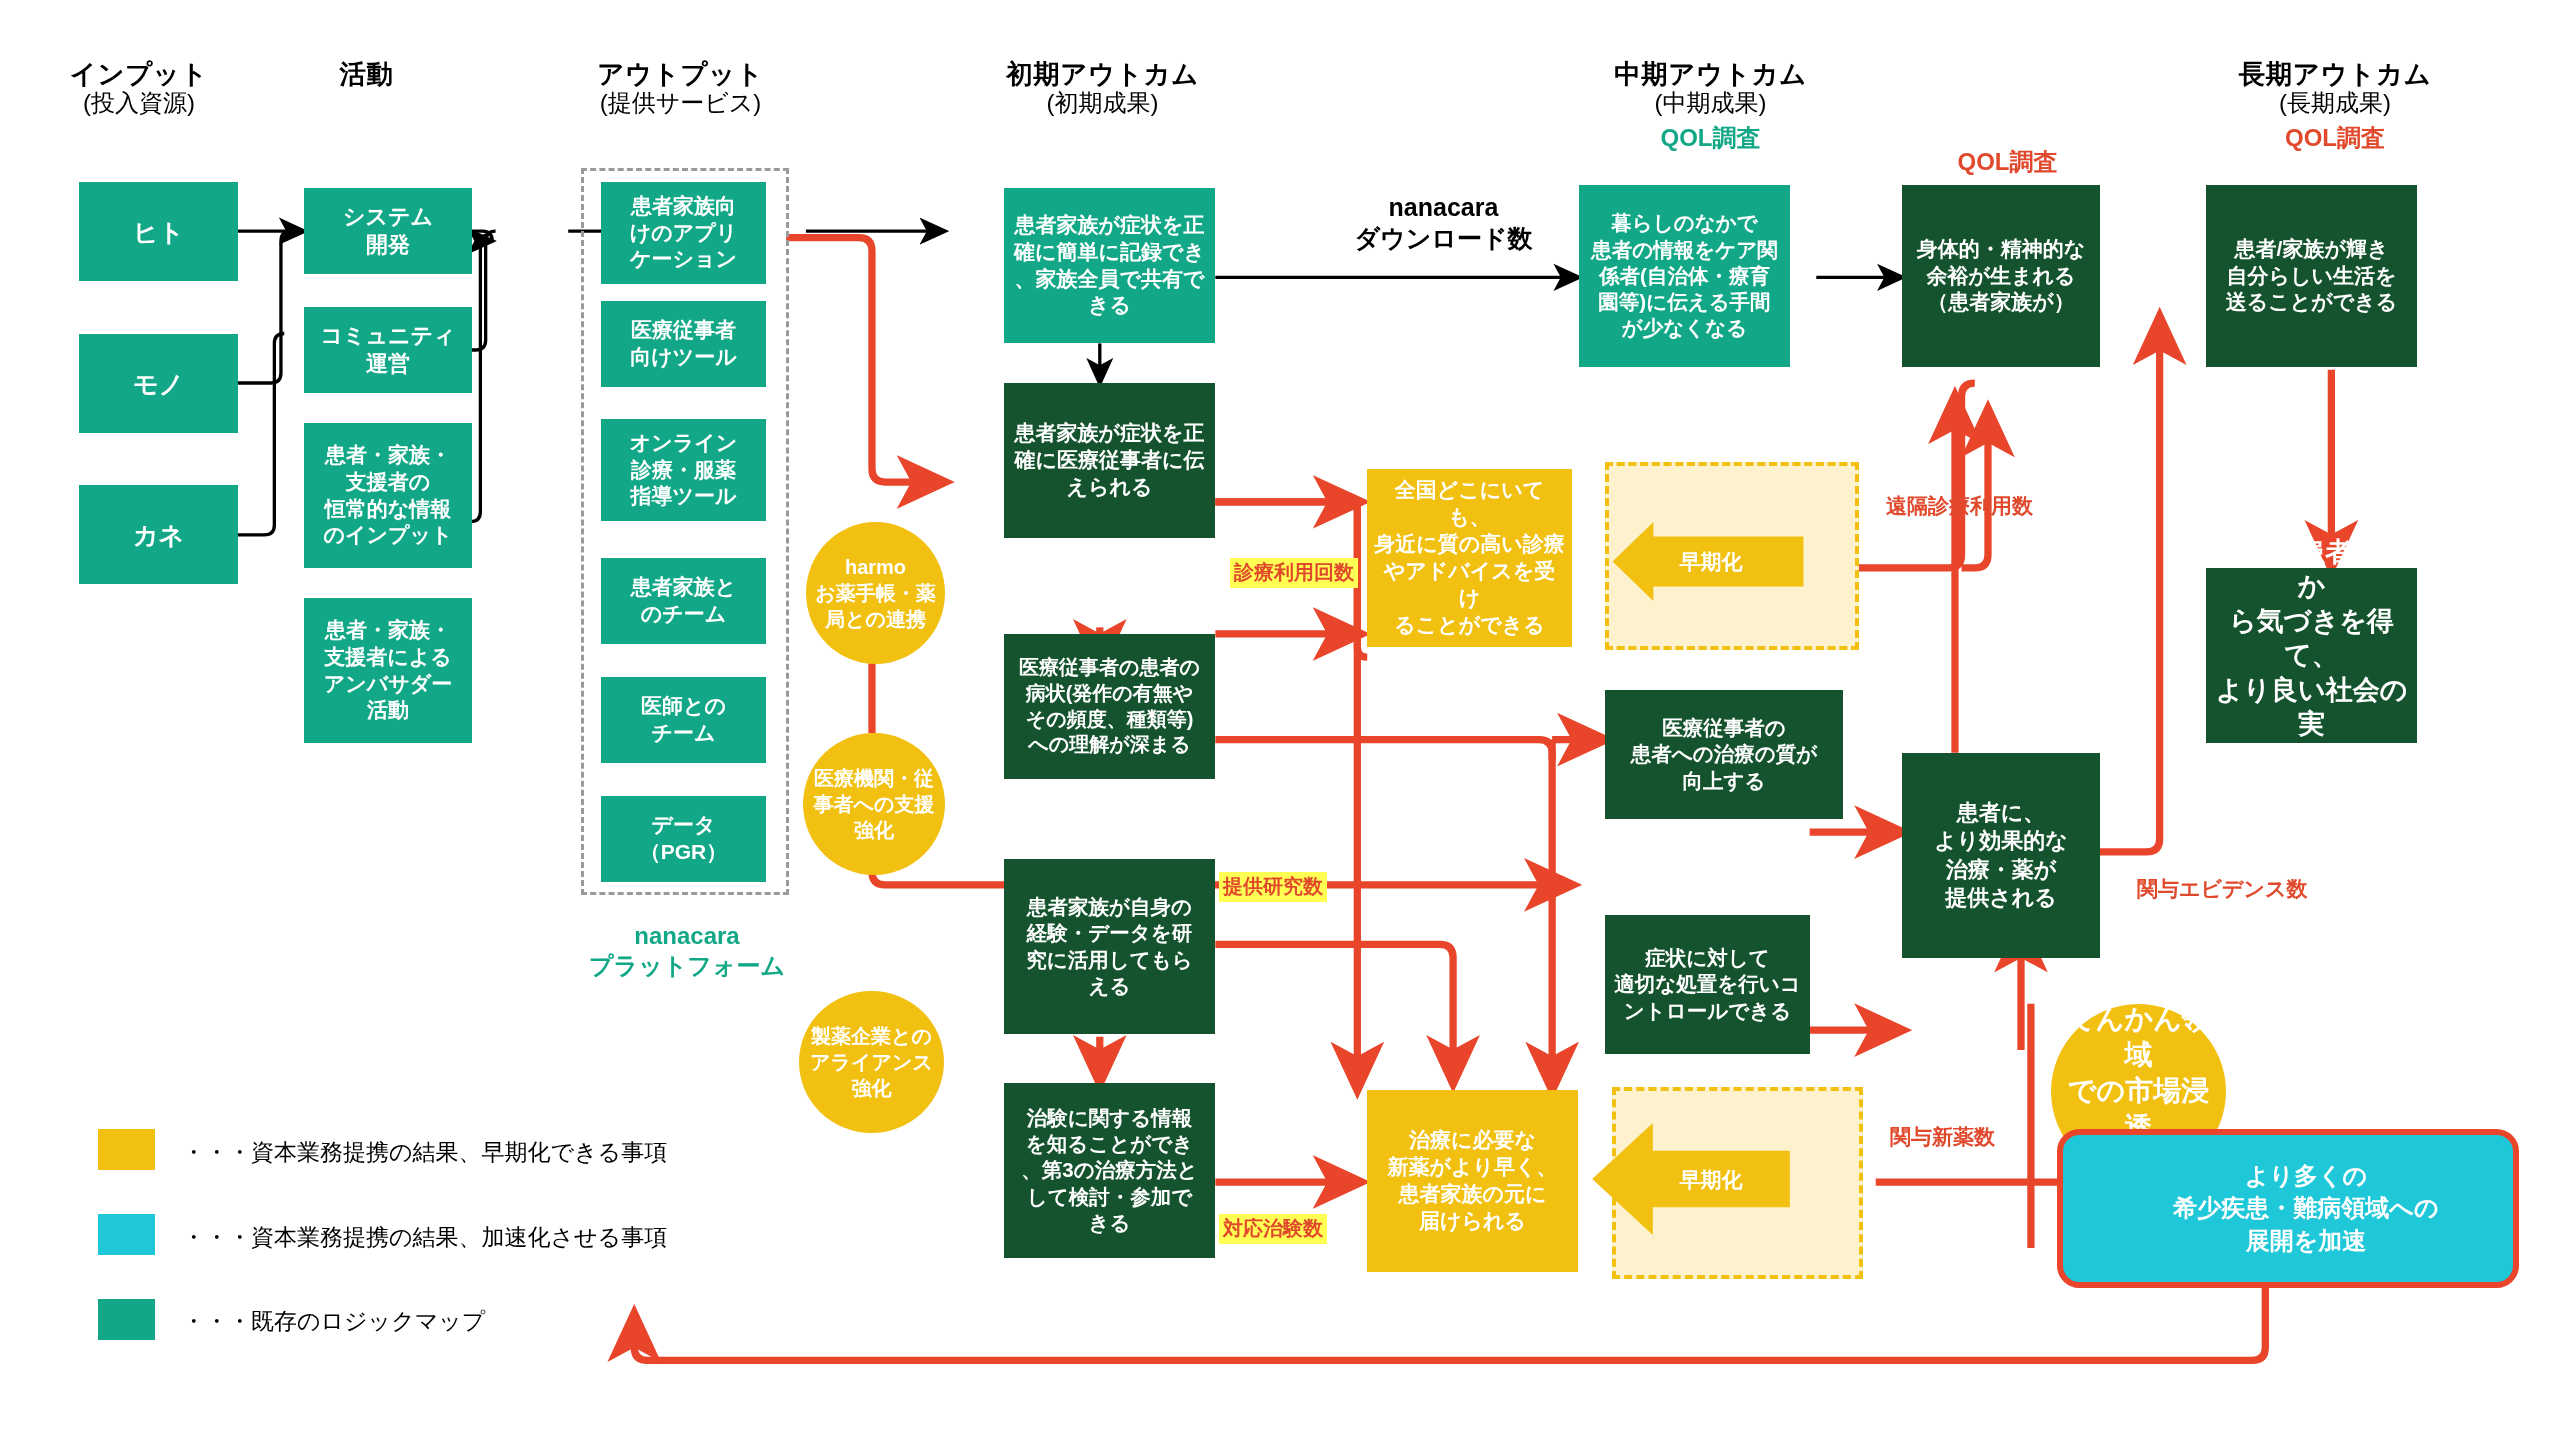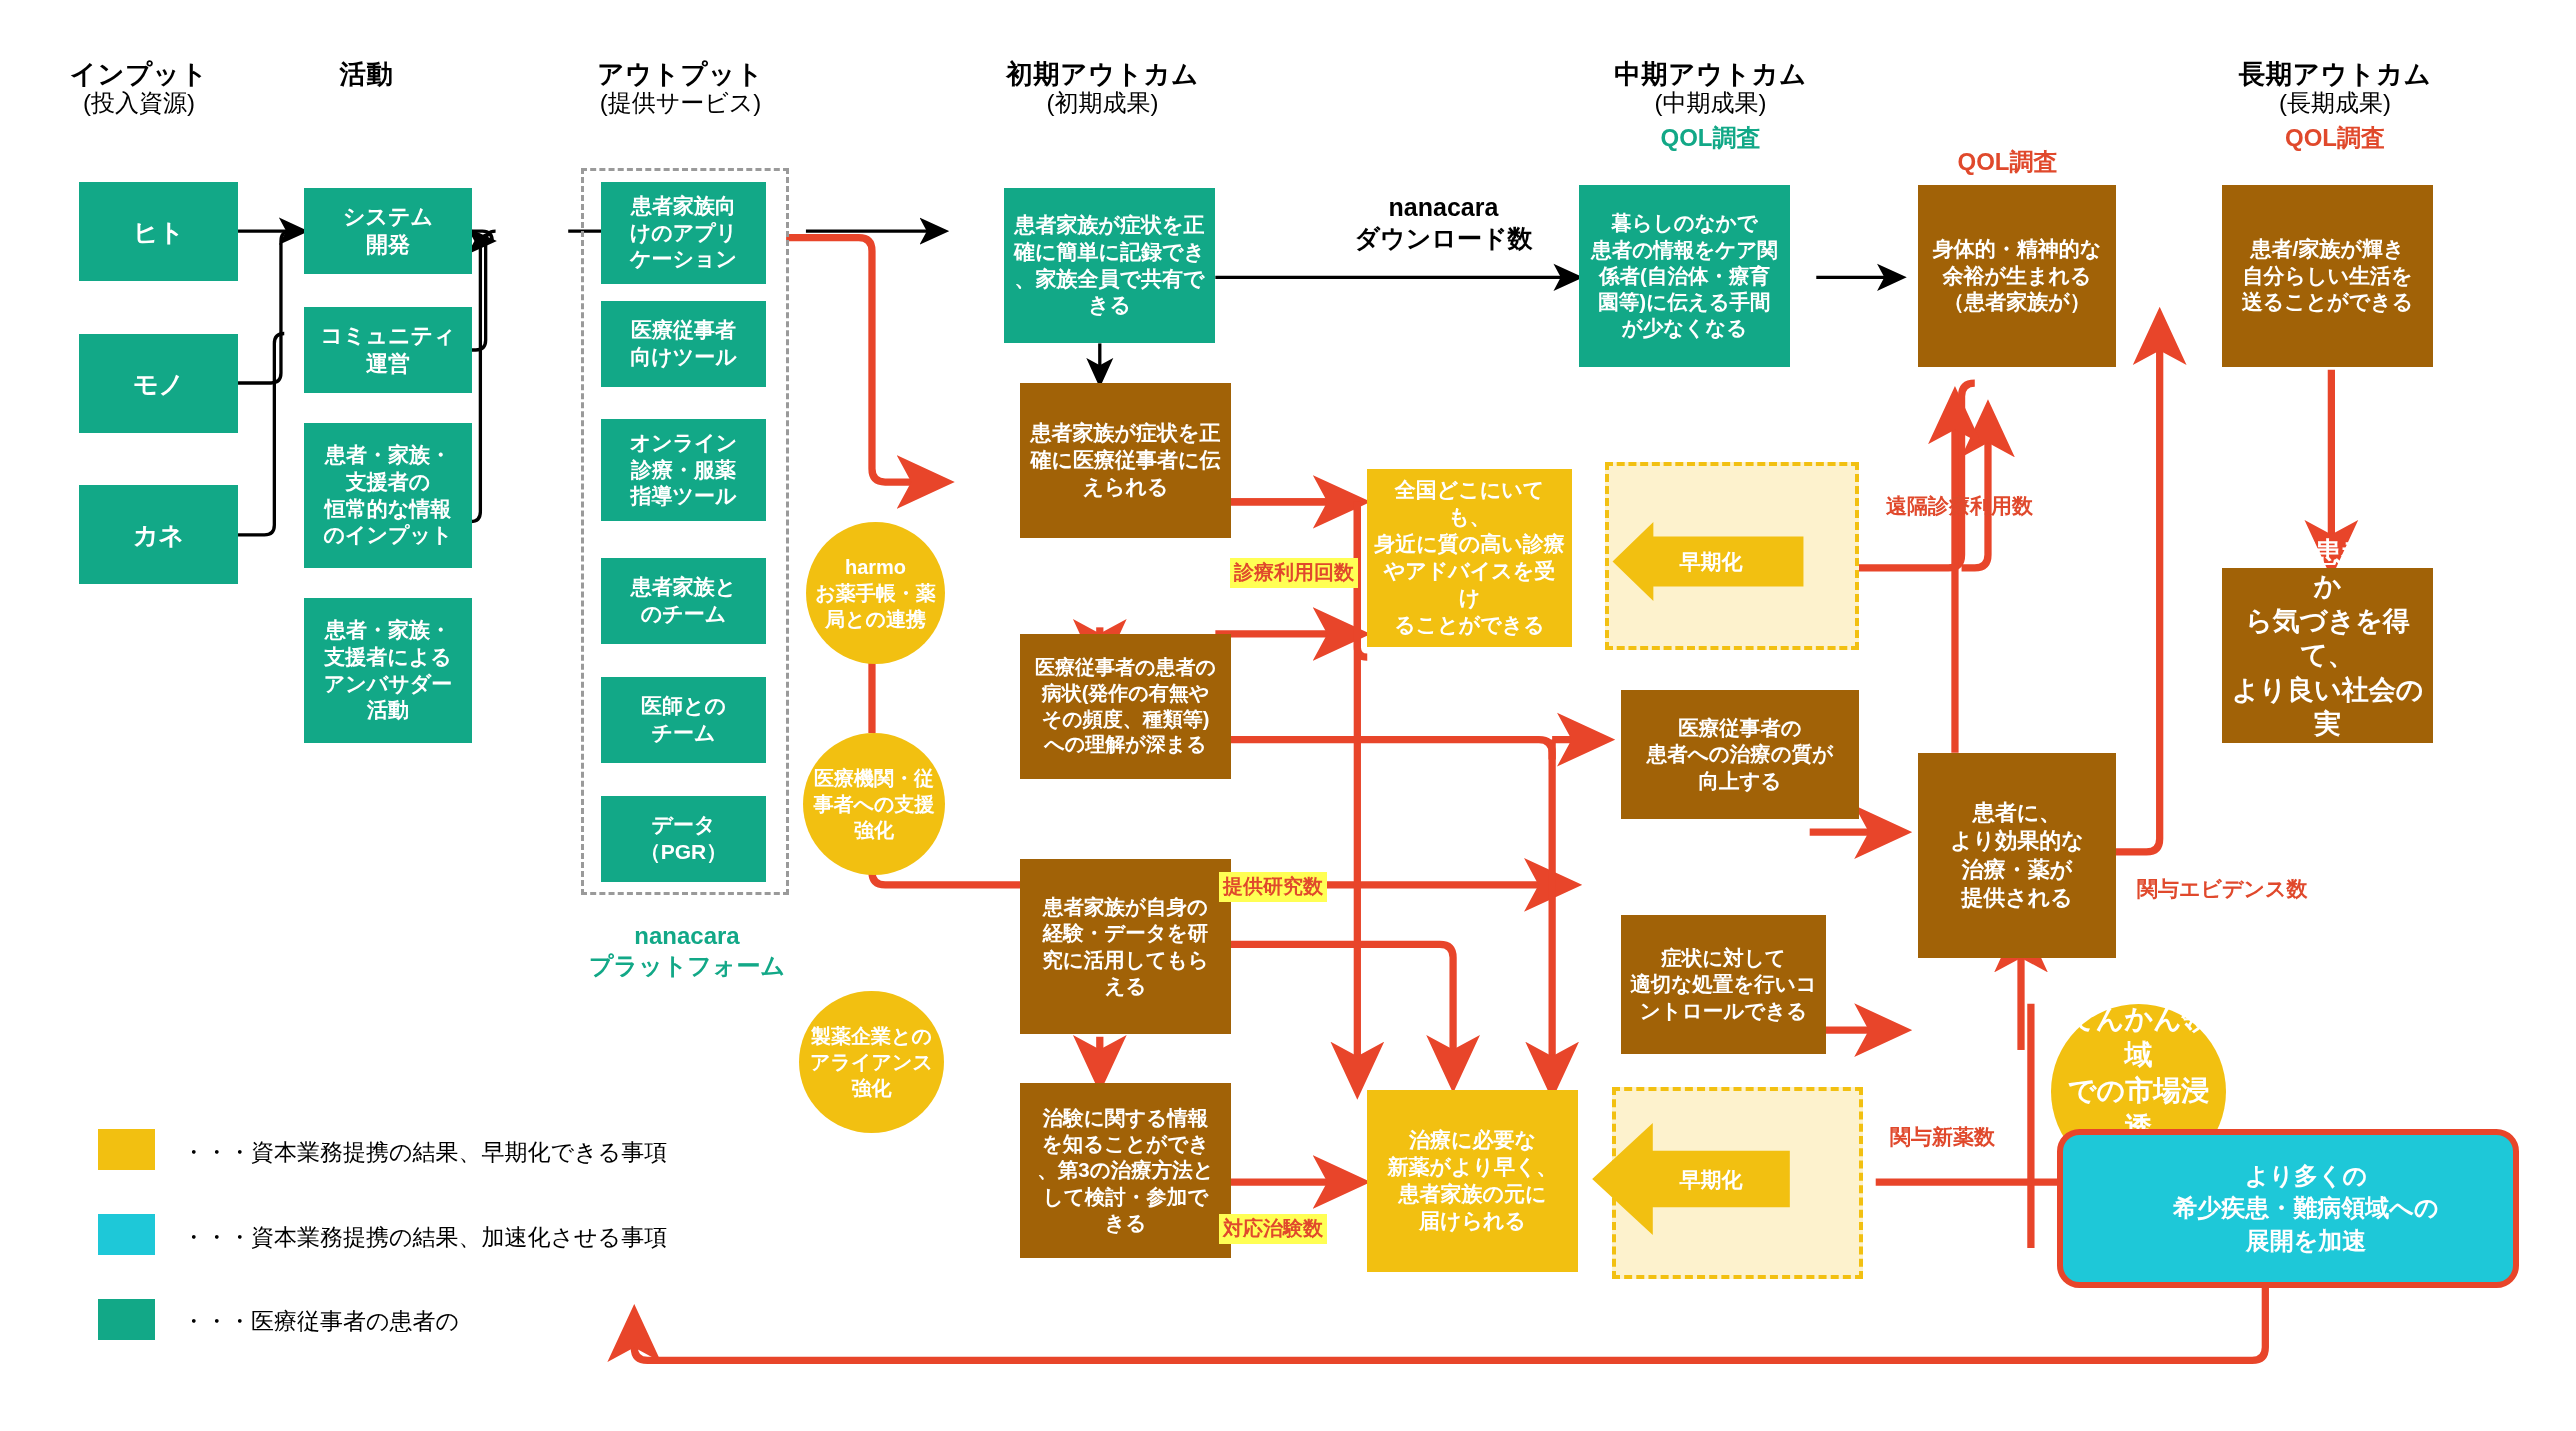--- a/index.html
+++ b/index.html
@@ -8,21 +8,21 @@
 
   .col-head{position:absolute;text-align:center;color:#000;}
   .col-head .t1{font-weight:bold;font-size:26.4px;line-height:1.15;letter-spacing:0.7px;}
   .col-head .t2{font-weight:normal;font-size:24px;line-height:1.2;}
   .col-head .qol{font-weight:bold;font-size:24px;line-height:1.35;margin-top:4px;}
 
   .box{position:absolute;display:flex;align-items:center;justify-content:center;
        text-align:center;color:#fff;font-weight:bold;box-sizing:border-box;
        padding:4px 6.6px;line-height:1.28;}
   .green{background:#12a887;}
-  .cyan{background:#a16207;margin-left:16px;}
+  .cyan{background:#14532d;}
   .gold{background:#f2c011;}
 
   .ell{position:absolute;border-radius:50%;display:flex;align-items:center;
        justify-content:center;text-align:center;color:#fff;font-weight:bold;
        background:#f2c011;line-height:1.3;box-sizing:border-box;padding:2.6px 6.6px;}
 
   .dashgroup{position:absolute;border:3.3px dashed #9a9a9a;box-sizing:border-box;}
   .dashyellow{position:absolute;border:4.6px dashed #f2c011;background:#fdf2cd;box-sizing:border-box;}
 
   .rounded{position:absolute;background:#1ec8d8;border:6px solid #e8452a;border-radius:22.5px;
@@ -293,16 +293,16 @@
   <div class="kpi-plain" style="left:1890px;top:1123px;"><span>関与新薬数</span></div>
 
   <div class="dl-label" style="left:1305px;top:192px;width:277px;white-space:pre-line;"><span>nanacara
 ダウンロード数</span></div>
 
   <div class="legend-sw" style="left:98px;top:1129px;background:#f2c011;"></div>
   <div class="legend-tx" style="left:182px;top:1137px;">・・・資本業務提携の結果、早期化できる事項</div>
   <div class="legend-sw" style="left:98px;top:1214px;background:#1ec8d8;"></div>
   <div class="legend-tx" style="left:182px;top:1222px;">・・・資本業務提携の結果、加速化させる事項</div>
   <div class="legend-sw" style="left:98px;top:1299px;background:#12a887;"></div>
-  <div class="legend-tx" style="left:182px;top:1306px;">・・・医療従事者の患者の</div>
+  <div class="legend-tx" style="left:182px;top:1306px;">・・・既存のロジックマップ</div>
 
 </div>
 
 
 </body></html>

